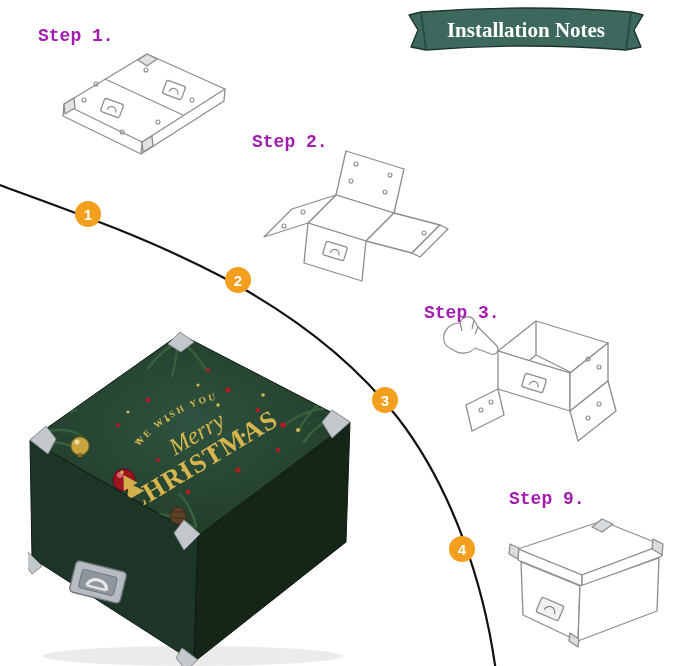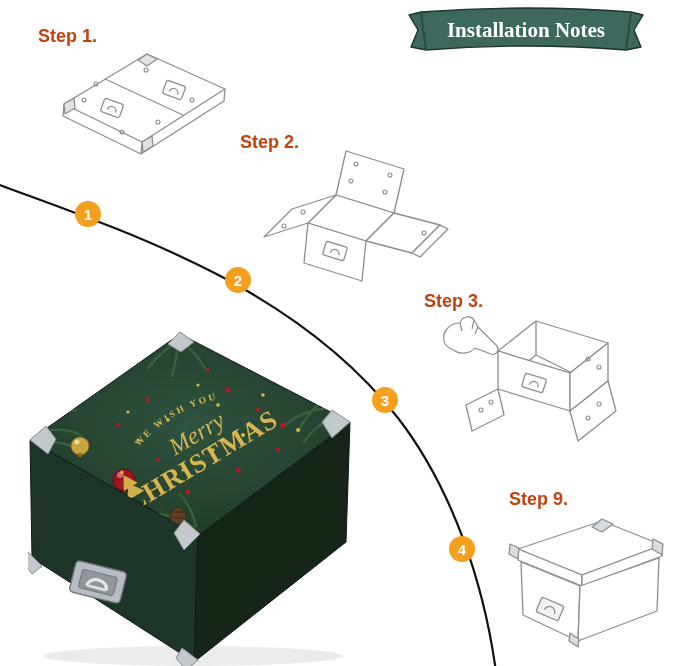--- a/index.html
+++ b/index.html
@@ -1,19 +1,19 @@
 <!DOCTYPE html>
 <html><head>
 <meta charset="utf-8">
 <style>
   *{box-sizing:border-box;margin:0;padding:0}
   html,body{width:679px;height:666px}
   body{background:#fff;font-family:"Liberation Serif",serif;position:relative;overflow:hidden}
   .stage{position:absolute;inset:0;width:679px;height:666px;background:#fff}
-  .step-label{position:absolute;font-family:Liberation Sans, sans-serif;font-weight:700;font-size:18px;color:#c2410c;z-index:4;white-space:nowrap}
+  .step-label{position:absolute;font-family:Liberation Mono, monospace;font-weight:700;font-size:18px;color:#a21caf;z-index:4;white-space:nowrap}
   .illus{position:absolute;z-index:2}
   .curve{position:absolute;left:0;top:0;z-index:1;pointer-events:none}
   .marker{position:absolute;width:26px;height:26px;border-radius:50%;background:#f59f1e;color:#fff;
           display:flex;align-items:center;justify-content:center;
           font-family:"Liberation Sans",sans-serif;font-weight:700;font-size:15px;z-index:5}
   .banner{position:absolute;left:406px;top:3px;z-index:4}
   svg{display:block}
 </style>
 </head>
 <body>
@@ -21,22 +21,22 @@
 <div class="stage">
 
   <svg class="banner" width="240" height="52" viewBox="0 0 240 52">
     <path stroke="#1e322c" stroke-width="1.4" stroke-linejoin="round" d="M15,9 Q120,1 225,9 L237,12 L228,27 L235,44 L220,47 Q120,39 20,47 L5,44 L12,27 L3,12 Z" fill="#3c685d"></path>
     <path d="M15,9 L20,47" stroke="#2b4c43" stroke-width="2" fill="none"></path>
     <path d="M225,9 L220,47" stroke="#2b4c43" stroke-width="2" fill="none"></path>
     <text x="120" y="34" text-anchor="middle" font-family="Liberation Serif, serif" font-size="21" font-weight="700" fill="#ffffff">Installation Notes</text>
   </svg>
 
   <div class="step-label" style="left:38px;top:26px">Step 1.</div>
-  <div class="step-label" style="left:240px;top:132px">Step 2.</div>
-  <div class="step-label" style="left:424px;top:291px">Step 3.</div>
+  <div class="step-label" style="left:252px;top:132px">Step 2.</div>
+  <div class="step-label" style="left:424px;top:303px">Step 3.</div>
   <div class="step-label" style="left:509px;top:489px">Step 9.</div>
 
   <svg class="curve" width="679" height="666" viewBox="0 0 679 666">
     <path d="M -6 183 C 140 236 298 290 398 418 C 452 488 484 583 496 672" fill="none" stroke="#111111" stroke-width="2.2"></path>
   </svg>
 
   <div class="marker" style="left:75px;top:201px">
       <span>1</span>
     </div>
   <div class="marker" style="left:225px;top:267px">

